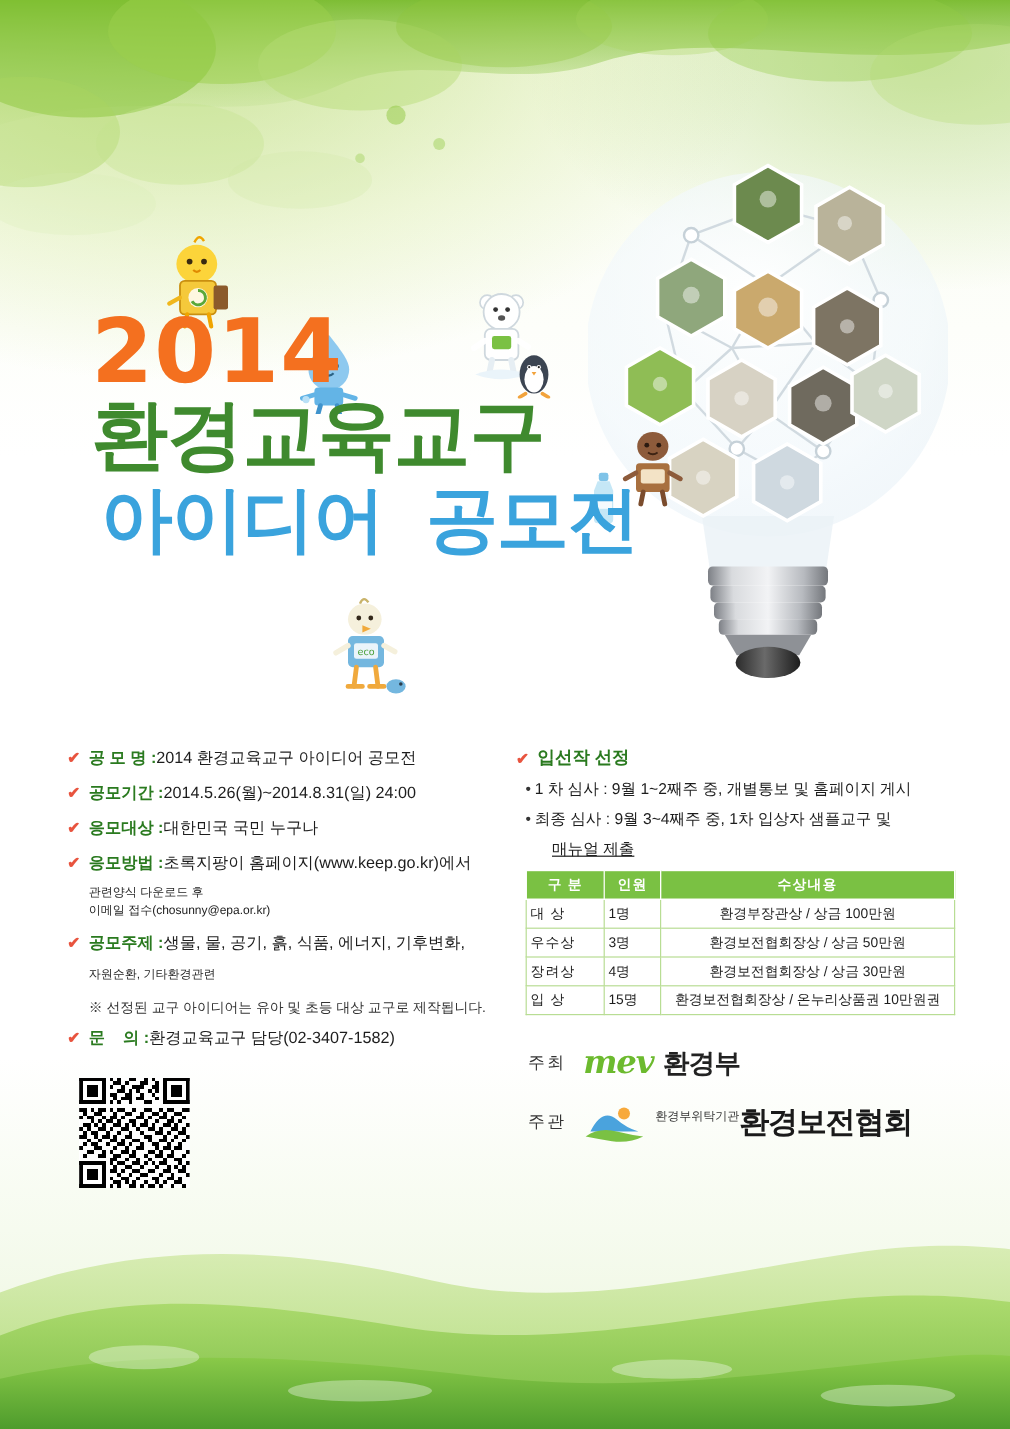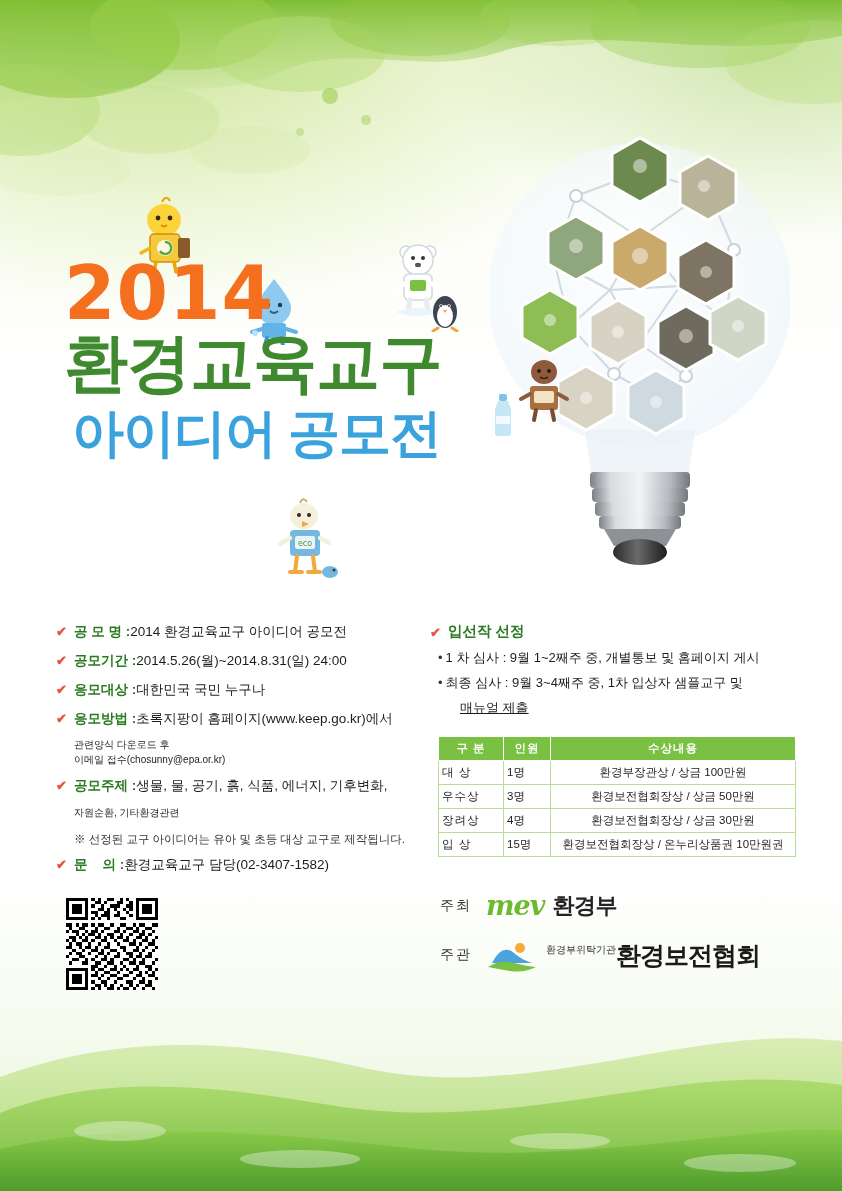--- a/index.html
+++ b/index.html
@@ -39,21 +39,21 @@
     position: absolute;
     left: 0; bottom: 0;
     width: 842px;
     height: 210px;
     pointer-events: none;
   }
 
   
   .title-block {
     position: absolute;
-    left: 64px;
+    left: 76px;
     top: 258px;
     z-index: 6;
   }
   .title-year {
     font-family: "DejaVu Sans", sans-serif;
     font-size: 74px;
     font-weight: bold;
     color: #f4701f;
     line-height: 0.95;
     letter-spacing: 1px;
@@ -61,22 +61,22 @@
   .title-main {
     font-family: "DejaVu Sans", sans-serif;
     font-size: 64px;
     font-weight: bold;
     color: #3f8a2e;
     line-height: 1.05;
     margin-top: 2px;
     letter-spacing: -1px;
   }
   .title-sub {
-    font-family: Liberation Serif, serif;
-    font-size: 52px;
+    font-family: Liberation Mono, monospace;
+    font-size: 60px;
     font-weight: bold;
     color: #3aa3dd;
     line-height: 1.1;
     margin-top: 8px;
     margin-left: 8px;
     letter-spacing: -1px;
   }
 
   
   .bulb {
@@ -169,21 +169,21 @@
     font-size: 13px;
     color: #1d1d1d;
     margin-bottom: 6px;
     text-decoration: underline;
   }
 
   
   table.prize {
     border-collapse: collapse;
     width: 358px;
-    margin-top: 19px;
+    margin-top: 8px;
     margin-left: 8px;
     font-size: 11.5px;
   }
   table.prize th {
     background: #7ac143;
     color: #ffffff;
     border: 1px solid #ffffff;
     padding: 4px 2px;
     font-weight: bold;
     font-size: 11.5px;
@@ -207,21 +207,21 @@
     width: 92px;
     height: 92px;
     z-index: 7;
     background: #fff;
   }
 
   
   .sponsors {
     position: absolute;
     left: 440px;
-    top: 890px;
+    top: 870px;
     z-index: 7;
   }
   .sp-row {
     display: flex;
     align-items: center;
     margin-bottom: 14px;
   }
   .sp-label {
     font-size: 14px;
     color: #333;

